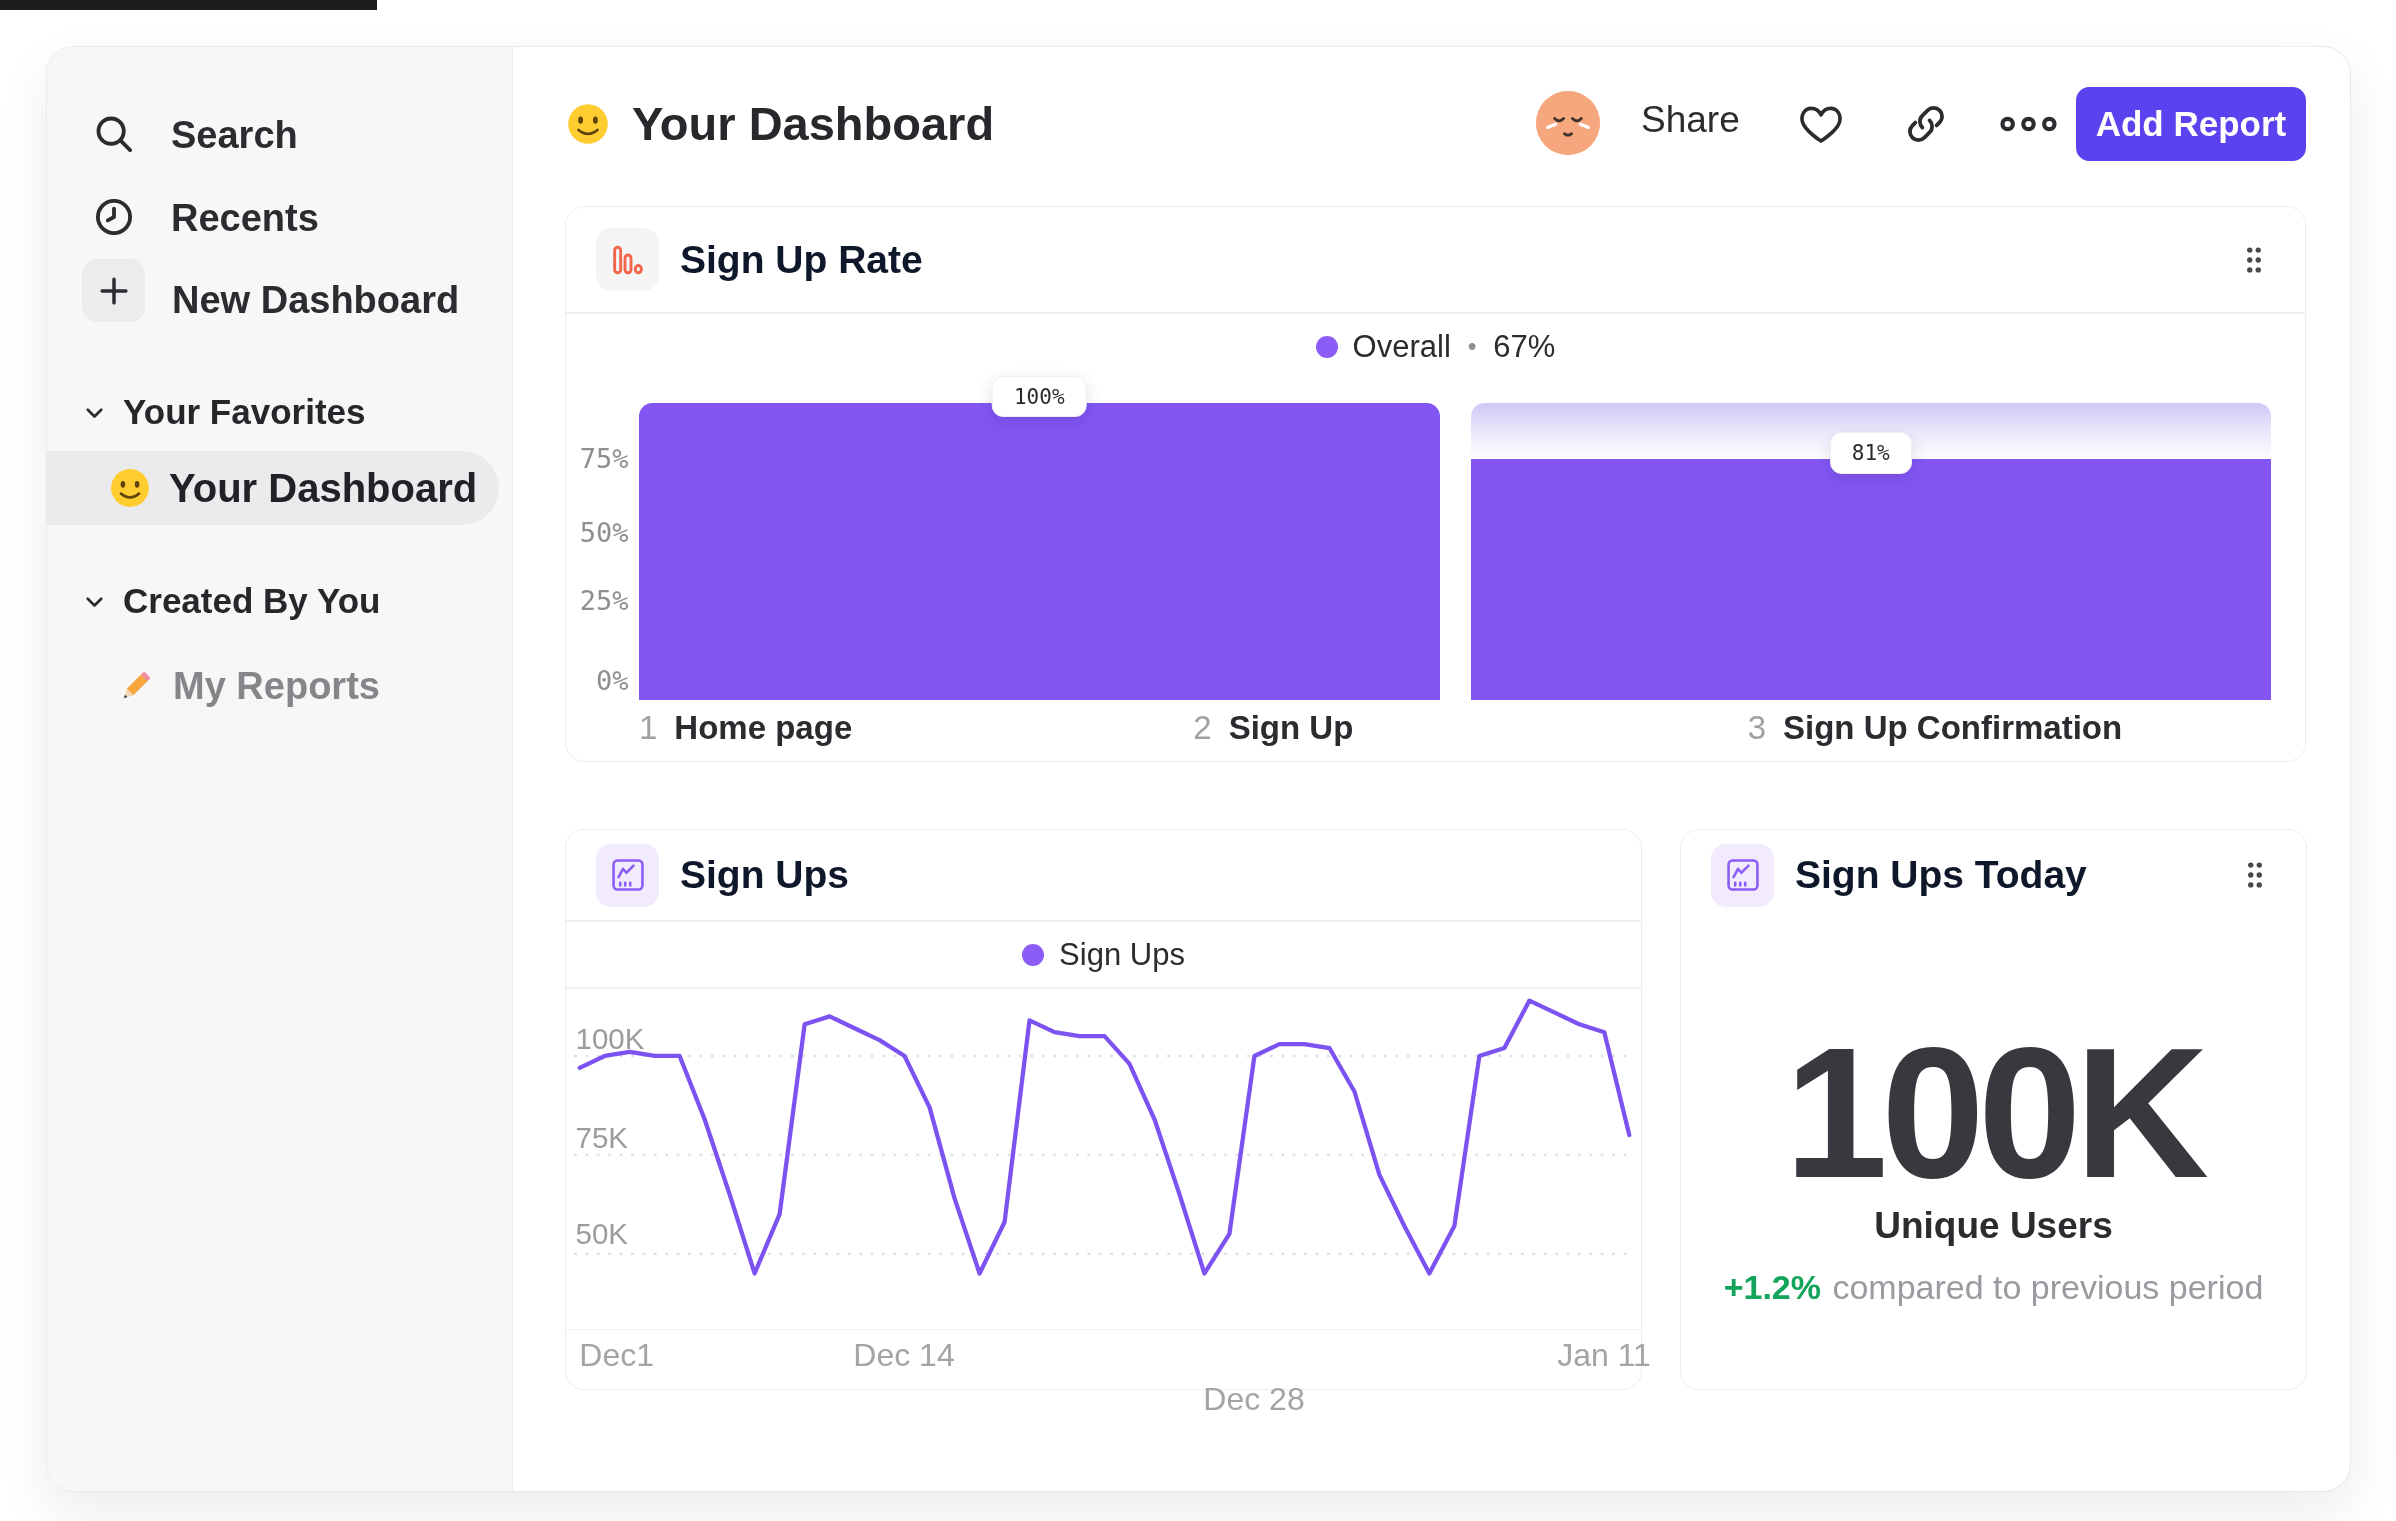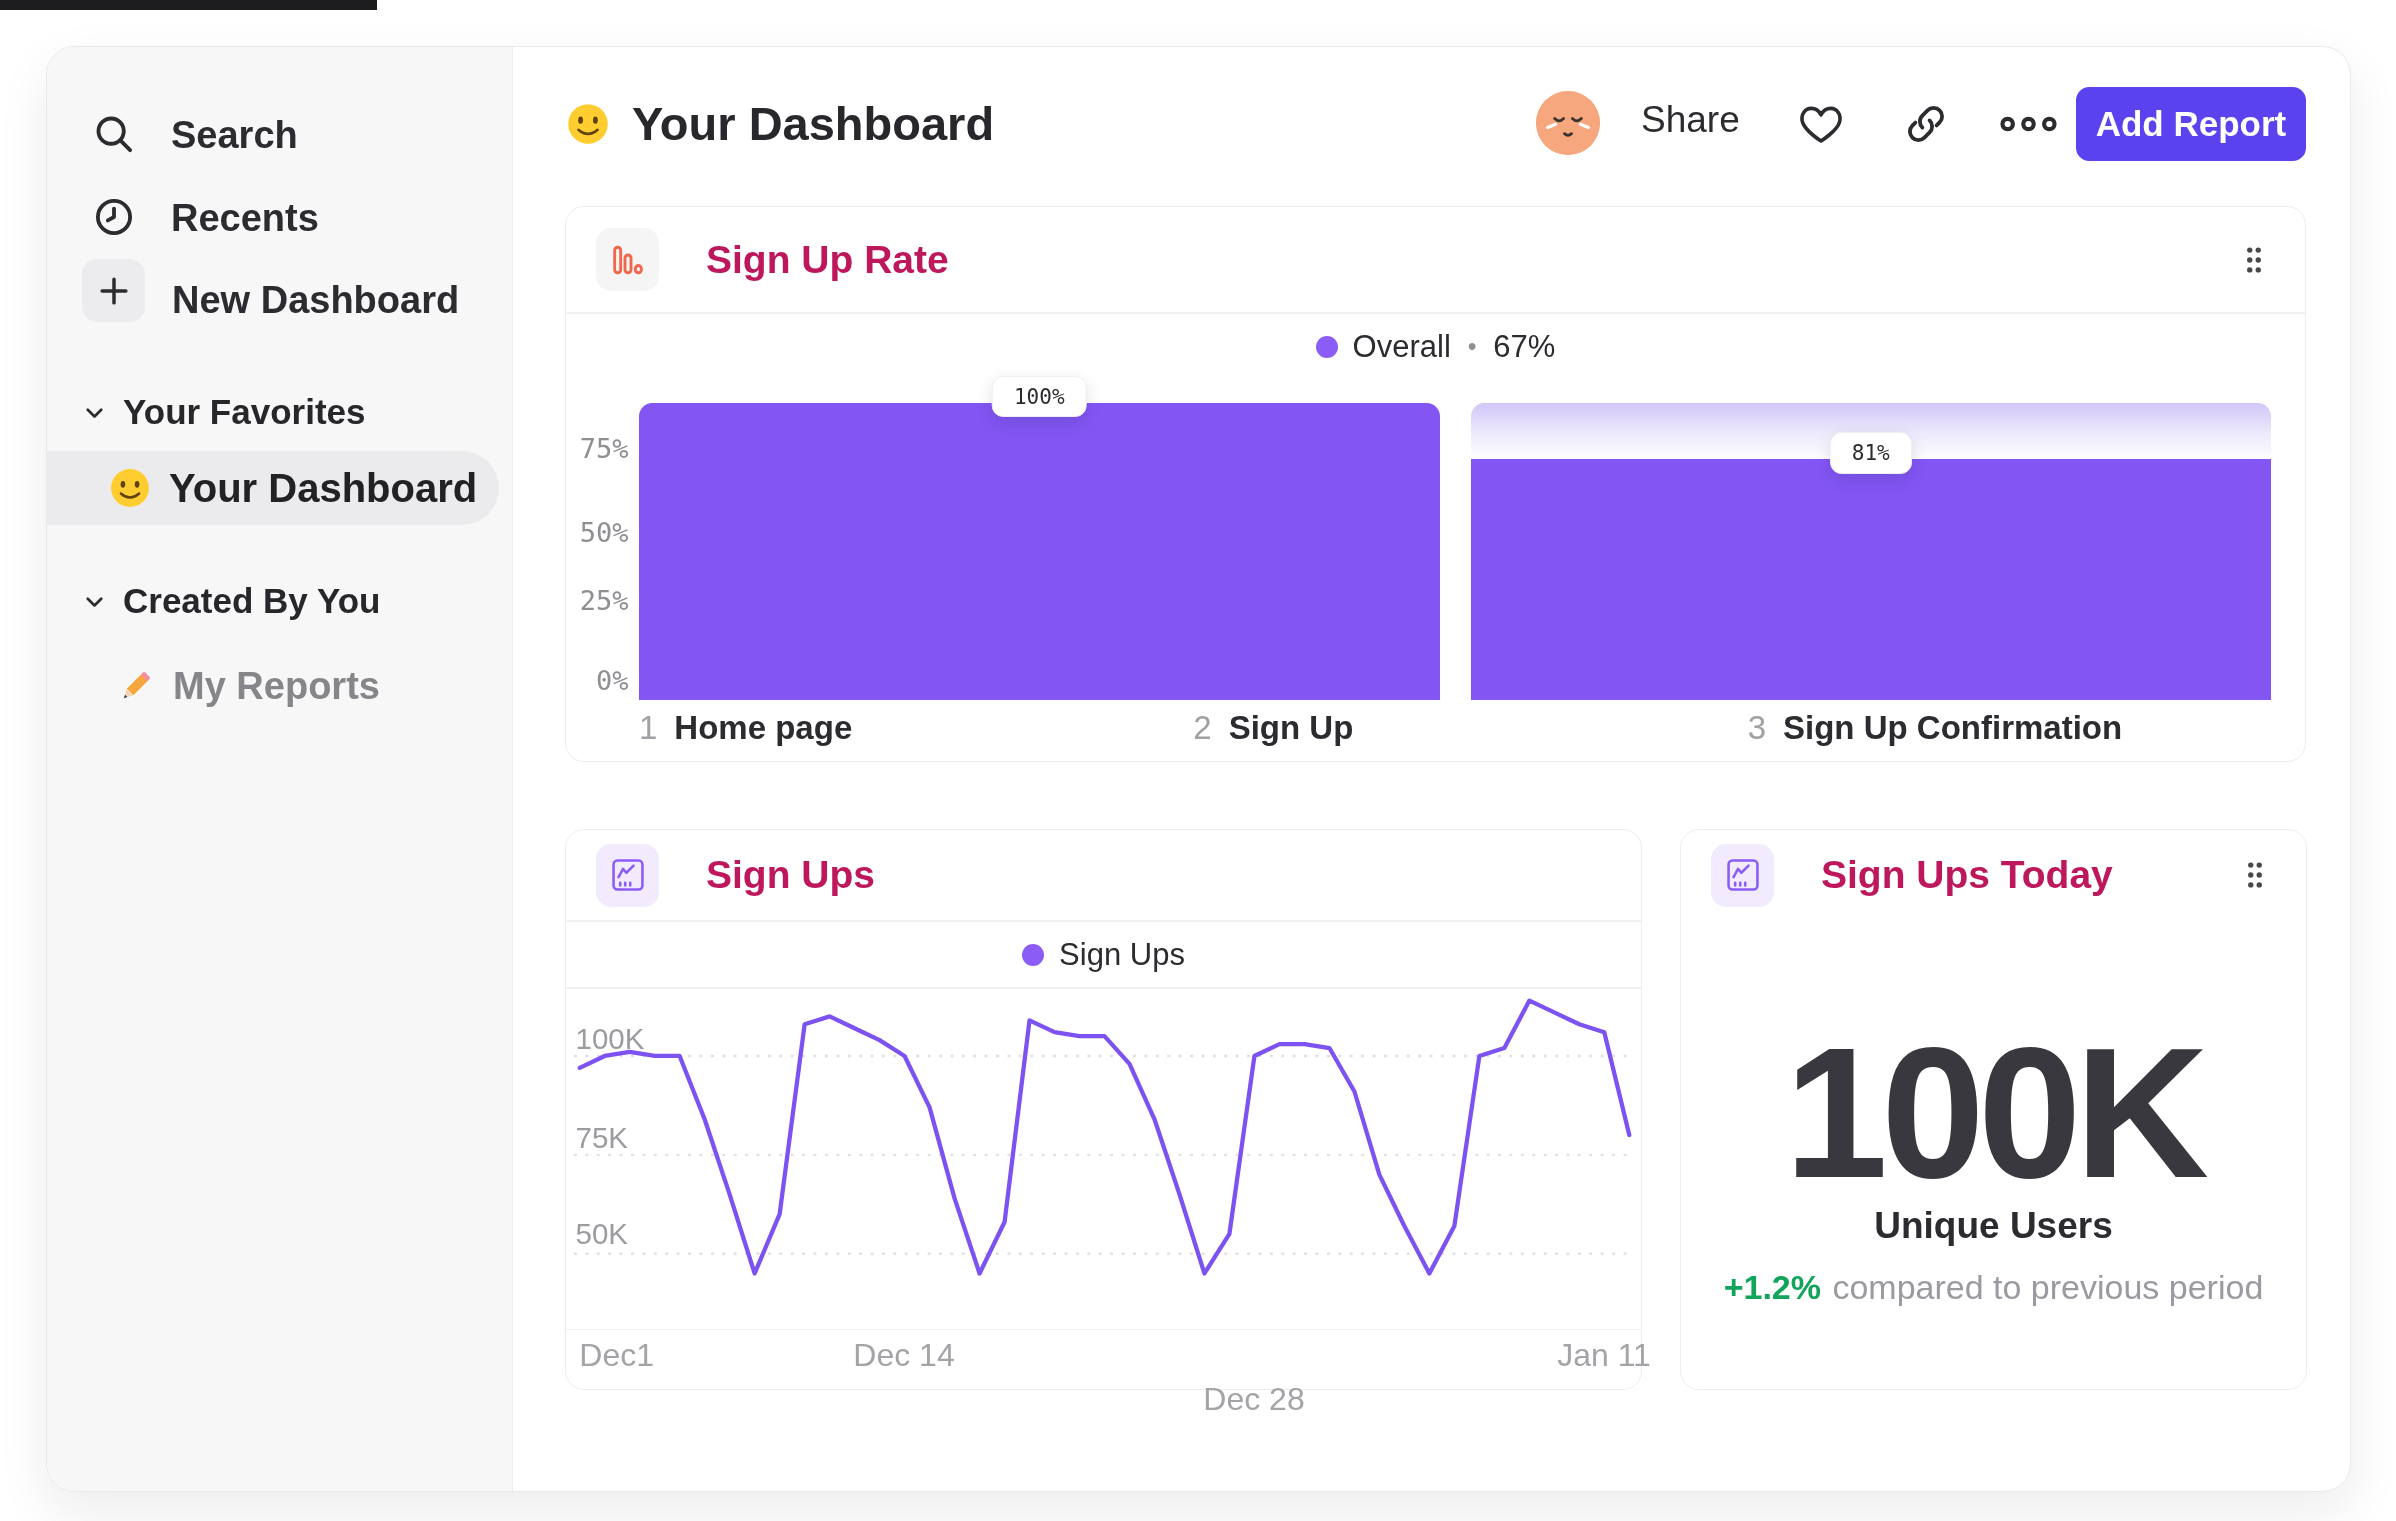--- a/index.html
+++ b/index.html
@@ -37,34 +37,34 @@
     border:none; border-radius:13.3px; color:#ffffff; font-size:35px; font-weight:700;
     font-family:inherit; cursor:pointer; }
 
   
   .card { position:absolute; background:#fff; border:1.9px solid #ededef; border-radius:19px; }
   .card-funnel { left:518px; top:159px; width:1741px; height:556px; }
   .card-line   { left:518px; top:782px; width:1077px; height:561px; }
   .card-today  { left:1633px; top:782px; width:627px; height:561px; }
   .card-head { position:absolute; left:0; right:0; top:0; display:flex; align-items:center; padding:0 34px 0 30px; gap:21px; }
   .card-funnel .card-head { height:105px; } .card-line .card-head, .card-today .card-head { height:90px; }
-  .card-title { font-size:39px; font-weight:700; color:#be185d;margin-left:26px; }
+  .card-title { font-size:39px; font-weight:700; color:#0f172a; }
   .chart-icon { width:63px; height:63px; border-radius:15px; display:flex; align-items:center; justify-content:center; }
   .ci-orange { background:#f6f5f6; } .ci-purple { background:#f1ebfd; }
   .spacer { flex:1; }
   .hr { position:absolute; left:0; right:0; height:1.9px; background:#f1f1f3; }
 
   
   .f-legend { position:absolute; left:0; right:0; top:107px; height:65px; display:flex; align-items:center; justify-content:center; gap:15px; font-size:31px; }
   .dot { width:22px; height:22px; border-radius:50%; background:#8b5cf6; display:inline-block; }
   .lg-sep { color:#8e8e93; font-size:25px; padding:0 1.9px; }
   .f-axis { position:absolute; left:7.6px; top:196px; width:55px; height:297px;
     font-family:"DejaVu Sans Mono","Liberation Mono",monospace; font-size:27px; color:#8e8e93; }
   .f-axis span { position:absolute; right:0; line-height:28.5px; }
-  .yt-75{top:32px;text-align:center;} .yt-50{top:116px;} .yt-25{top:184px;text-align:right;} .yt-0{top:264px;}
+  .yt-75{top:42px;text-align:center;} .yt-50{top:116px;} .yt-25{top:184px;text-align:right;} .yt-0{top:264px;}
   .funnel-plot { position:absolute; left:73px; top:196px; width:1632px; height:297px; display:flex; gap:31px; }
   .fbar { position:relative; flex:1; }
   .fbar .ghost { position:absolute; left:0; right:0; border-radius:13.3px 13.3px 0 0;
     background:linear-gradient(180deg,#d2c6f8 0%,#eceafb 55%,#fefeff 100%); }
   .fbar .solid { position:absolute; left:0; right:0; bottom:0; background:#8356f4; border-radius:13.3px 13.3px 0 0; }
   .fbar .tip { position:absolute; left:50%; transform:translateX(-50%); background:#fff;
     border:1.9px solid #efeff1; border-radius:11.4px; box-shadow:0 5.7px 17px rgba(20,20,40,.12);
     padding:7.6px 21px; font-family:"DejaVu Sans Mono","Liberation Mono",monospace; font-size:21px; color:#2a2a2f; white-space:nowrap; }
   .fstep-labels { position:absolute; left:73px; top:502px; width:1632px; display:flex; gap:31px; }
   .fstep { flex:1; display:flex; gap:17px; font-size:33px; align-items:baseline; }

